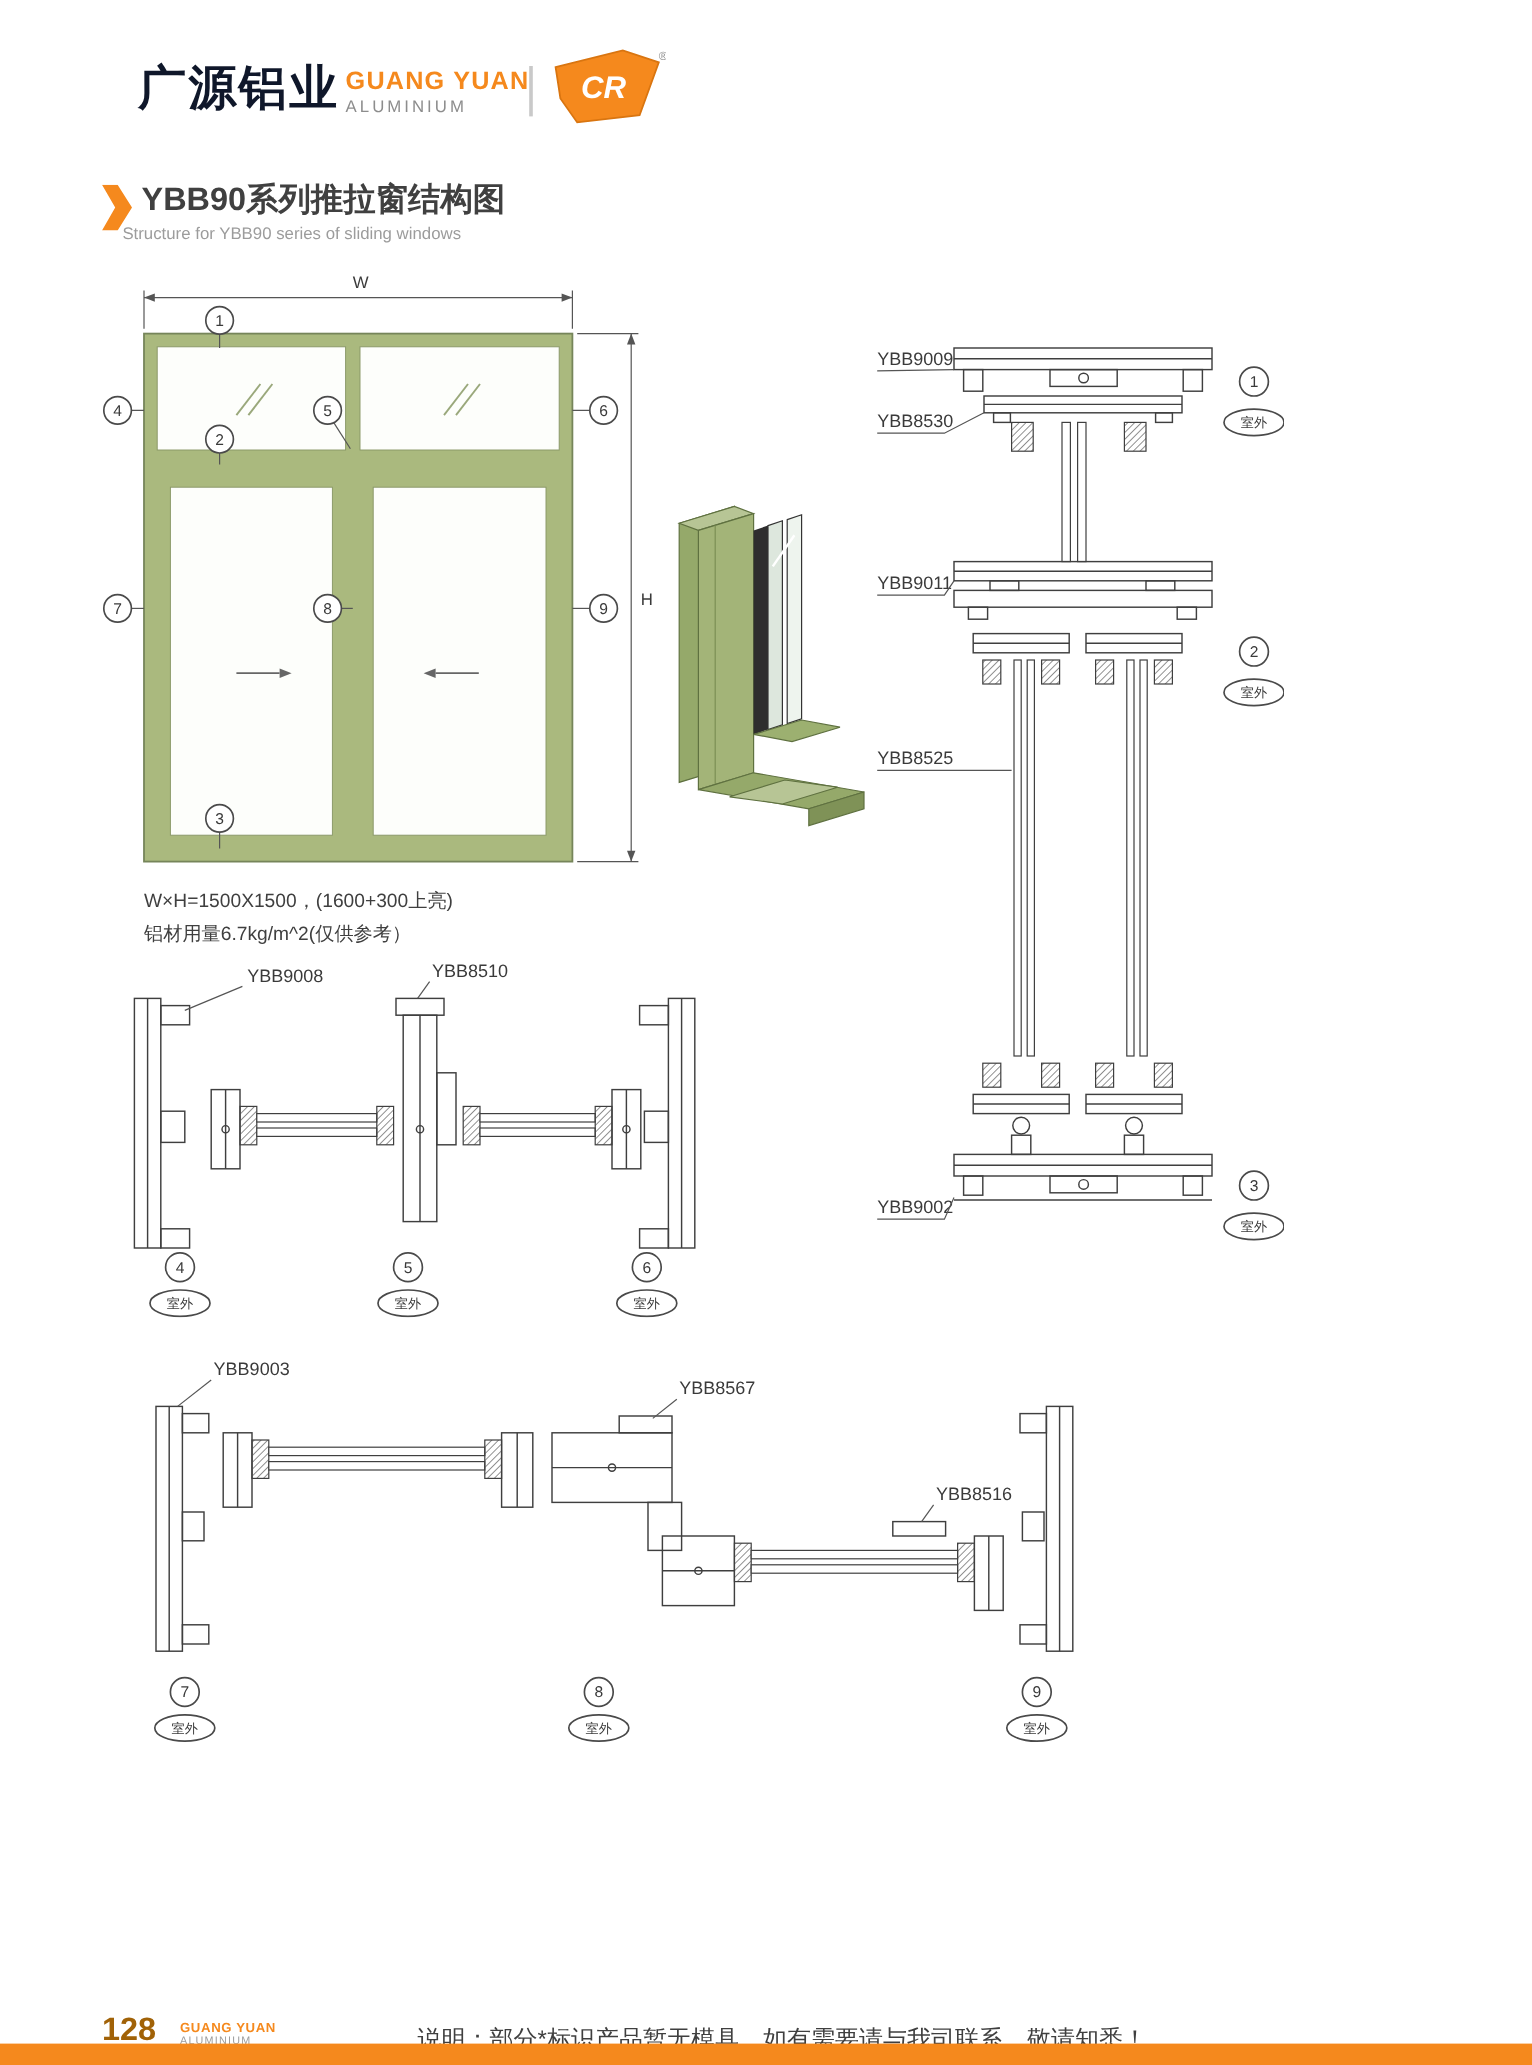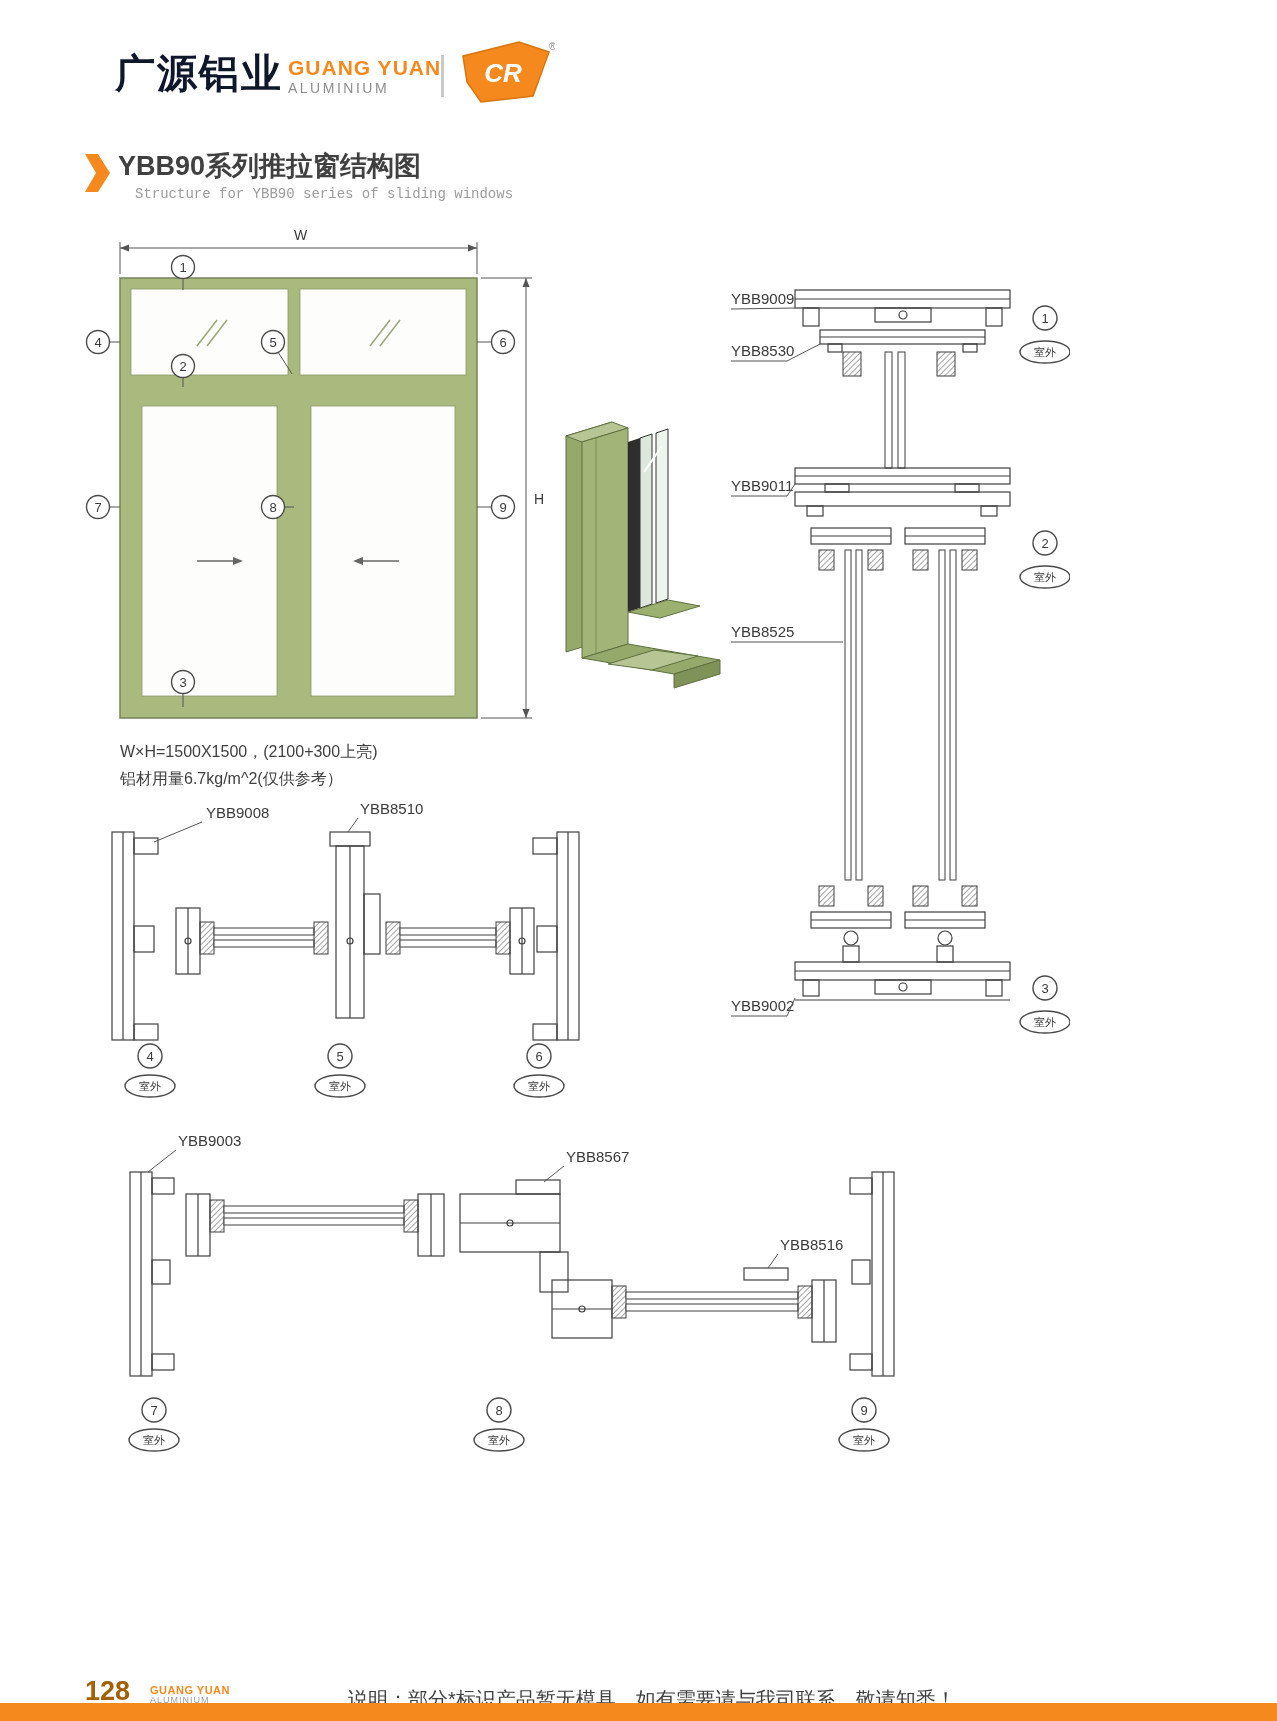--- a/index.html
+++ b/index.html
@@ -11,21 +11,21 @@
   .brand-cn{left:85px;top:46px;font-size:40px;font-weight:bold;color:#0f172a;letter-spacing:2px;margin-left:30px;}
   .brand-en{left:288px;top:56px;line-height:1.15;}
   .en1{font-size:21px;font-weight:bold;color:#f5891d;letter-spacing:1px;}
   .en2{font-size:14px;color:#8d8d8d;letter-spacing:2.5px;}
   .hdr-divider{left:441px;top:55px;width:3px;height:42px;background:#c9c9c9;}
   .logo-svg{left:459px;top:40px;}
 
   
   .title-bullet{left:85px;top:154px;}
   .title-main{left:118px;top:148px;font-size:27px;font-weight:bold;color:#404040;}
-  .title-sub{left:135px;top:186px;font-size:14px;color:#9c9c9c;font-family:Liberation Mono, monospace;}
+  .title-sub{left:102px;top:186px;font-size:14px;color:#9c9c9c;}
 
   
   .specs{left:120px;top:738px;font-size:16px;color:#3f3f3f;line-height:1.7;}
 
   
   .footer-bar{left:0;top:1703px;width:1277px;height:18px;background:#f5891d;}
   .page-num{left:85px;top:1676px;font-size:27px;font-weight:bold;color:#a16207;}
   .footer-brand{left:150px;top:1684px;line-height:1.1;}
   .fb1{font-size:11px;font-weight:bold;color:#f5891d;letter-spacing:.5px;}
   .fb2{font-size:9px;color:#9c9c9c;letter-spacing:1px;}
@@ -149,21 +149,21 @@
       <circle class="co" cx="188" cy="281" r="11.5"></circle>
       <text class="num" x="188" y="285.5">8</text>
 
       <line class="ldr" x1="406.5" y1="281" x2="392" y2="281"></line>
       <circle class="co" cx="418" cy="281" r="11.5"></circle>
       <text class="num" x="418" y="285.5">9</text>
     </g>
   </svg>
 
   <div class="abs specs">
-    <div>W×H=1500X1500，(2100+300上亮)</div>
+    <div>W×H=1500X1500，(1600+300上亮)</div>
     <div>铝材用量6.7kg/m^2(仅供参考）</div>
   </div>
 
   <svg class="abs" style="left:548px;top:402px;" width="195" height="295" viewBox="0 0 195 295">
     <polygon points="18,34 64,20 64,236 18,250" fill="#95a96a" stroke="#5f7140"></polygon>
     <polygon points="18,34 64,20 80,26 34,40" fill="#b7c595" stroke="#5f7140"></polygon>
     <polygon points="34,40 80,26 80,242 34,256" fill="#a3b478" stroke="#5f7140"></polygon>
     <line x1="48" y1="36" x2="48" y2="252" stroke="#7c8f55" stroke-width="1"></line>
     <polygon points="80,40 92,36 92,206 80,210" fill="#2e2e2e"></polygon>
     <polygon points="92,36 104,32 104,202 92,206" fill="#dde7dd" stroke="#333" stroke-width="1"></polygon>

